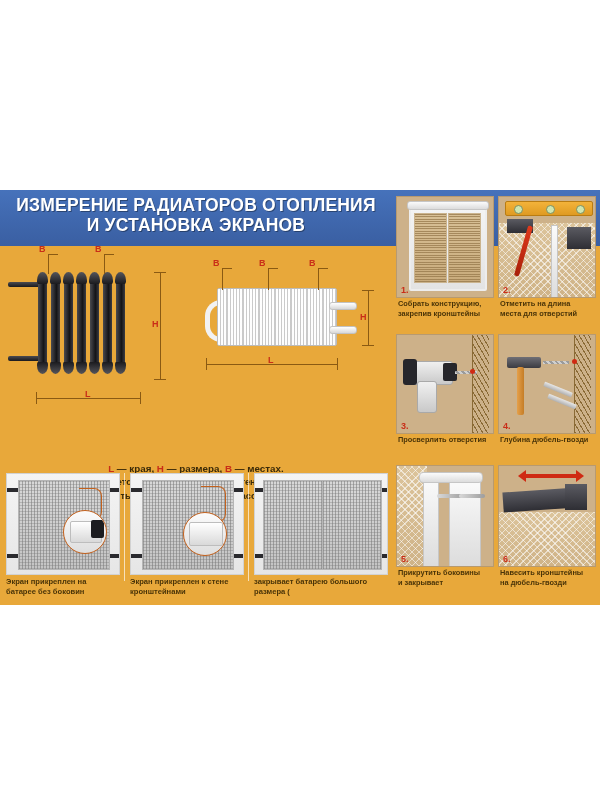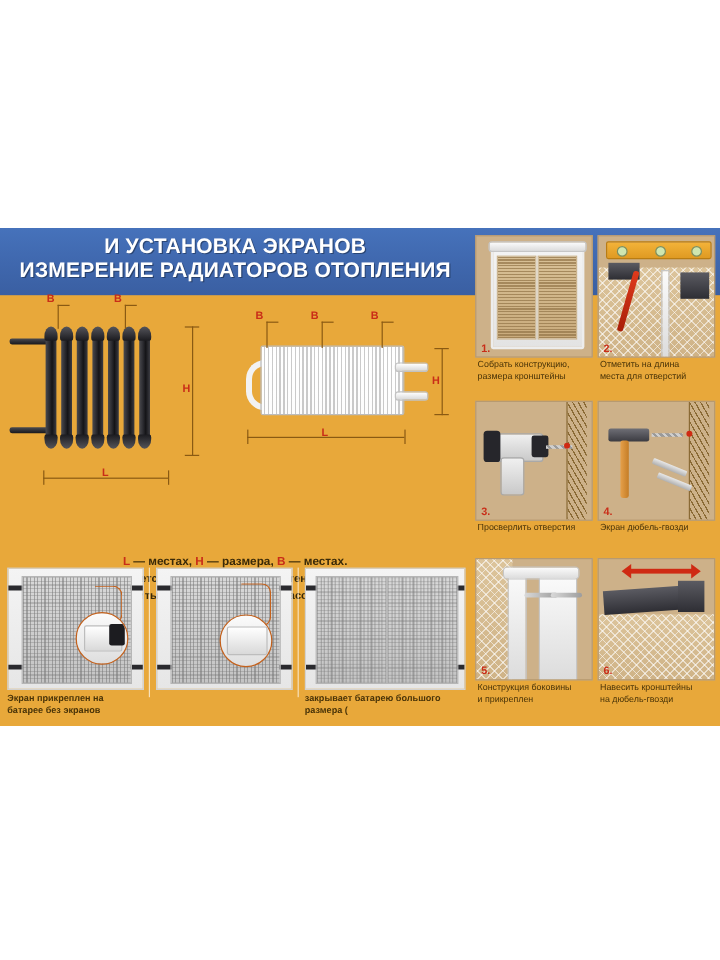--- a/index.html
+++ b/index.html
@@ -133,21 +133,21 @@
   .step-img{
     position:absolute;left:0;top:0;right:0;
     background:#cdb189;border:1px solid #b79a70;overflow:hidden;
   }
   .step-num{
     position:absolute;left:4px;bottom:2px;
     font-size:9px;font-weight:bold;color:#c92d18;
   }
   .step-cap{
     position:absolute;left:2px;right:2px;
-    font-size:7.4px;font-weight:normal;color:#4a3408;line-height:1.32;
+    font-size:7.4px;font-weight:bold;color:#4a3408;line-height:1.32;
   }
   
   .frame-screen{
     position:absolute;background:linear-gradient(180deg,#f4f4f4,#e3e3e3);
     border:2px solid #ededed;border-radius:2px;
   }
   .frame-grille{
     position:absolute;
     background:
       repeating-linear-gradient(0deg,rgba(150,120,75,.75) 0 1px,transparent 1px 2.4px),
@@ -196,22 +196,22 @@
   .arrow-red::after{right:-7px;border-left:8px solid #cf2a13;}
   .panel-white{position:absolute;background:linear-gradient(180deg,#fbfbfb,#dcdcdc);border:1px solid #c6c6c6;}
 </style>
 </head>
 <body>
 
 <div class="poster">
 
   <div class="banner">
     <div class="banner-title">
+      <div>ИЗМЕРЕНИЕ РАДИАТОРОВ ОТОПЛЕНИЯ</div>
       <div>И УСТАНОВКА ЭКРАНОВ</div>
-      <div>ИЗМЕРЕНИЕ РАДИАТОРОВ ОТОПЛЕНИЯ</div>
     </div>
   </div>
 
   <div class="measure">
 
     <div class="castiron">
       <div class="ci-pipe" style="top:14px;"></div>
       <div class="ci-pipe" style="top:88px;"></div>
       <div class="ci-body">
         <div class="ci-fin" style="left:0px;"></div>
@@ -277,21 +277,21 @@
     <div class="dimline hline" style="left:362px;top:99px;width:12px;"></div>
     <div class="dimlabel" style="left:360px;top:66px;">H</div>
 
     <div class="dimline hline" style="left:206px;top:118px;width:131px;"></div>
     <div class="dimline vline" style="left:206px;top:112px;height:12px;"></div>
     <div class="dimline vline" style="left:337px;top:112px;height:12px;"></div>
     <div class="dimlabel" style="left:268px;top:109px;">L</div>
 
     <div class="legend">
       <div class="big">
-        <span class="k">L</span><span> — местах, </span><span class="k">H</span><span> — размера, </span><span class="k">B</span><span> — местах.</span>
+        <span class="k">L</span><span> — края, </span><span class="k">H</span><span> — размера, </span><span class="k">B</span><span> — местах.</span>
       </div>
       <div>
         <span>Глубина (</span><span class="k">B</span><span>) измеряется от внешнего края до стены в нескольких местах,</span>
       </div>
       <div>учитывается максимальное расстояние</div>
     </div>
   </div>
 
   <div class="screens">
 
@@ -303,37 +303,41 @@
         <div class="rad-pipe" style="right:-6px;top:80px;"></div>
         <div class="grille"></div>
         <div class="leader" style="left:72px;top:14px;width:22px;height:30px;border-radius:0 8px 8px 0;"></div>
         <div class="inset-circle" style="left:56px;top:36px;">
           <div class="inset-box"></div>
           <div class="inset-blk"></div>
         </div>
       </div>
       <div class="screen-cap">
         <div>Экран прикреплен на</div>
-        <div>батарее без экранов</div>
+        <div>батарее без боковин</div>
       </div>
     </div>
     <div class="vsep" style="left:124px;"></div>
 
     <div class="screen-cell" style="left:130px;width:114px;">
       <div class="screen-img">
         <div class="rad-pipe" style="left:-6px;top:14px;"></div>
         <div class="rad-pipe" style="left:-6px;top:80px;"></div>
         <div class="rad-pipe" style="right:-6px;top:14px;"></div>
         <div class="rad-pipe" style="right:-6px;top:80px;"></div>
         <div class="grille"></div>
         <div class="leader" style="left:70px;top:12px;width:24px;height:34px;border-radius:0 8px 8px 0;"></div>
         <div class="inset-circle" style="left:52px;top:38px;">
           <div class="inset-box" style="left:5px;top:9px;width:32px;height:22px;"></div>
         </div>
       </div>
+      <div class="screen-cap">
+        <div>Экран прикреплен к стене</div>
+        <div>кронштейнами</div>
+      </div>
     </div>
     <div class="vsep" style="left:248px;"></div>
 
     <div class="screen-cell" style="left:254px;width:134px;">
       <div class="screen-img">
         <div class="rad-pipe" style="left:-6px;top:14px;"></div>
         <div class="rad-pipe" style="left:-6px;top:80px;"></div>
         <div class="rad-pipe" style="right:-6px;top:14px;"></div>
         <div class="rad-pipe" style="right:-6px;top:80px;"></div>
         <div class="grille" style="left:6%;width:44%;"></div>
@@ -350,21 +354,21 @@
     <div class="step" style="left:4px;top:6px;width:98px;height:132px;">
       <div class="step-img" style="height:100px;">
         <div class="frame-screen" style="left:12px;top:8px;width:74px;height:82px;"></div>
         <div class="frame-grille" style="left:17px;top:16px;width:31px;height:68px;"></div>
         <div class="frame-grille" style="left:51px;top:16px;width:31px;height:68px;"></div>
         <div class="panel-white" style="left:10px;top:4px;width:80px;height:7px;border-radius:3px;"></div>
         <div class="step-num">1.</div>
       </div>
       <div class="step-cap" style="top:103px;">
         <div>Собрать конструкцию,</div>
-        <div>размера кронштейны</div>
+        <div>закрепив кронштейны</div>
       </div>
     </div>
 
     <div class="step" style="left:106px;top:6px;width:98px;height:132px;">
       <div class="step-img" style="height:100px;">
         <div class="wall-mesh" style="left:0;top:26px;width:98px;height:74px;"></div>
         <div class="level-bar" style="left:6px;top:4px;width:86px;height:13px;">
           <div class="level-vial" style="left:8px;"></div>
           <div class="level-vial" style="left:40px;"></div>
           <div class="level-vial" style="left:70px;"></div>
@@ -402,37 +406,37 @@
         <div class="hatch-wall" style="right:4px;top:0;width:16px;height:98px;"></div>
         <div class="hammer-head" style="left:8px;top:22px;width:34px;height:11px;"></div>
         <div class="hammer-handle" style="left:18px;top:32px;width:7px;height:48px;"></div>
         <div class="bit" style="left:44px;top:26px;width:26px;"></div>
         <div class="nail" style="left:44px;top:52px;width:30px;height:5px;transform:rotate(22deg);"></div>
         <div class="nail" style="left:48px;top:64px;width:30px;height:5px;transform:rotate(22deg);"></div>
         <div class="dot-red" style="right:18px;top:24px;"></div>
         <div class="step-num">4.</div>
       </div>
       <div class="step-cap" style="top:101px;">
-        <div>Экран дюбель-гвозди</div>
+        <div>Глубина дюбель-гвозди</div>
       </div>
     </div>
 
     <div class="step" style="left:4px;top:275px;width:98px;height:132px;">
       <div class="step-img" style="height:100px;">
         <div class="wall-mesh" style="left:0;top:0;width:30px;height:100px;"></div>
         <div class="panel-white" style="left:26px;top:8px;width:14px;height:92px;"></div>
         <div class="panel-white" style="left:52px;top:12px;width:30px;height:88px;"></div>
         <div class="panel-white" style="left:22px;top:6px;width:62px;height:9px;border-radius:4px;"></div>
         <div class="screw" style="left:40px;top:28px;width:28px;"></div>
         <div class="screw" style="left:62px;top:28px;width:26px;"></div>
         <div class="step-num">5.</div>
       </div>
       <div class="step-cap" style="top:103px;">
-        <div>Конструкция боковины</div>
-        <div>и прикреплен</div>
+        <div>Прикрутить боковины</div>
+        <div>и закрывает</div>
       </div>
     </div>
 
     <div class="step" style="left:106px;top:275px;width:98px;height:132px;">
       <div class="step-img" style="height:100px;">
         <div class="wall-mesh" style="left:0;top:46px;width:98px;height:54px;"></div>
         <div class="bracket" style="left:4px;top:24px;width:74px;height:20px;transform:rotate(-4deg);"></div>
         <div class="bracket" style="left:66px;top:18px;width:22px;height:26px;"></div>
         <div class="arrow-red" style="left:26px;top:8px;width:52px;"></div>
         <div class="step-num">6.</div>

